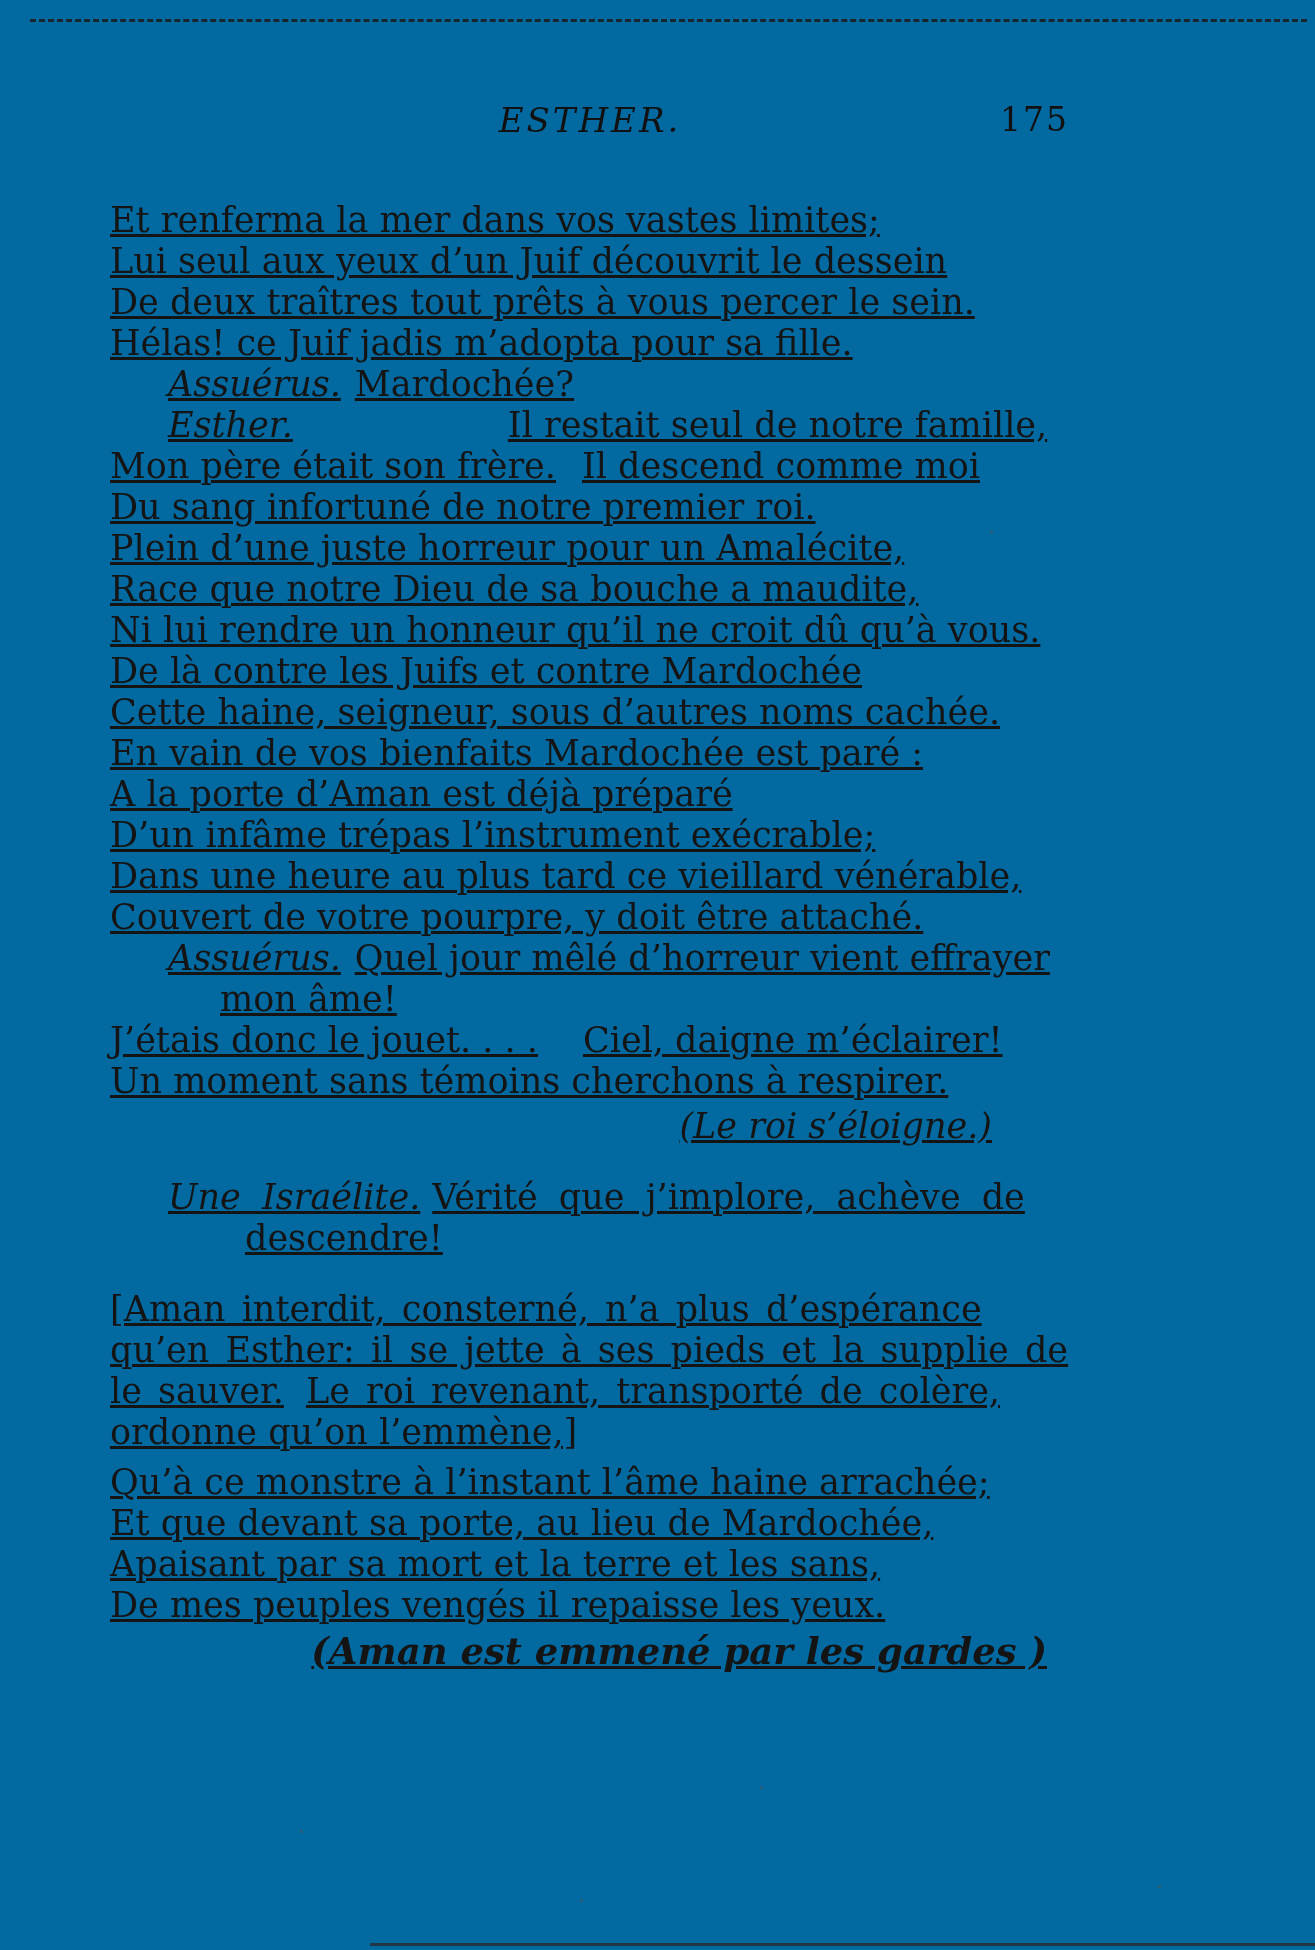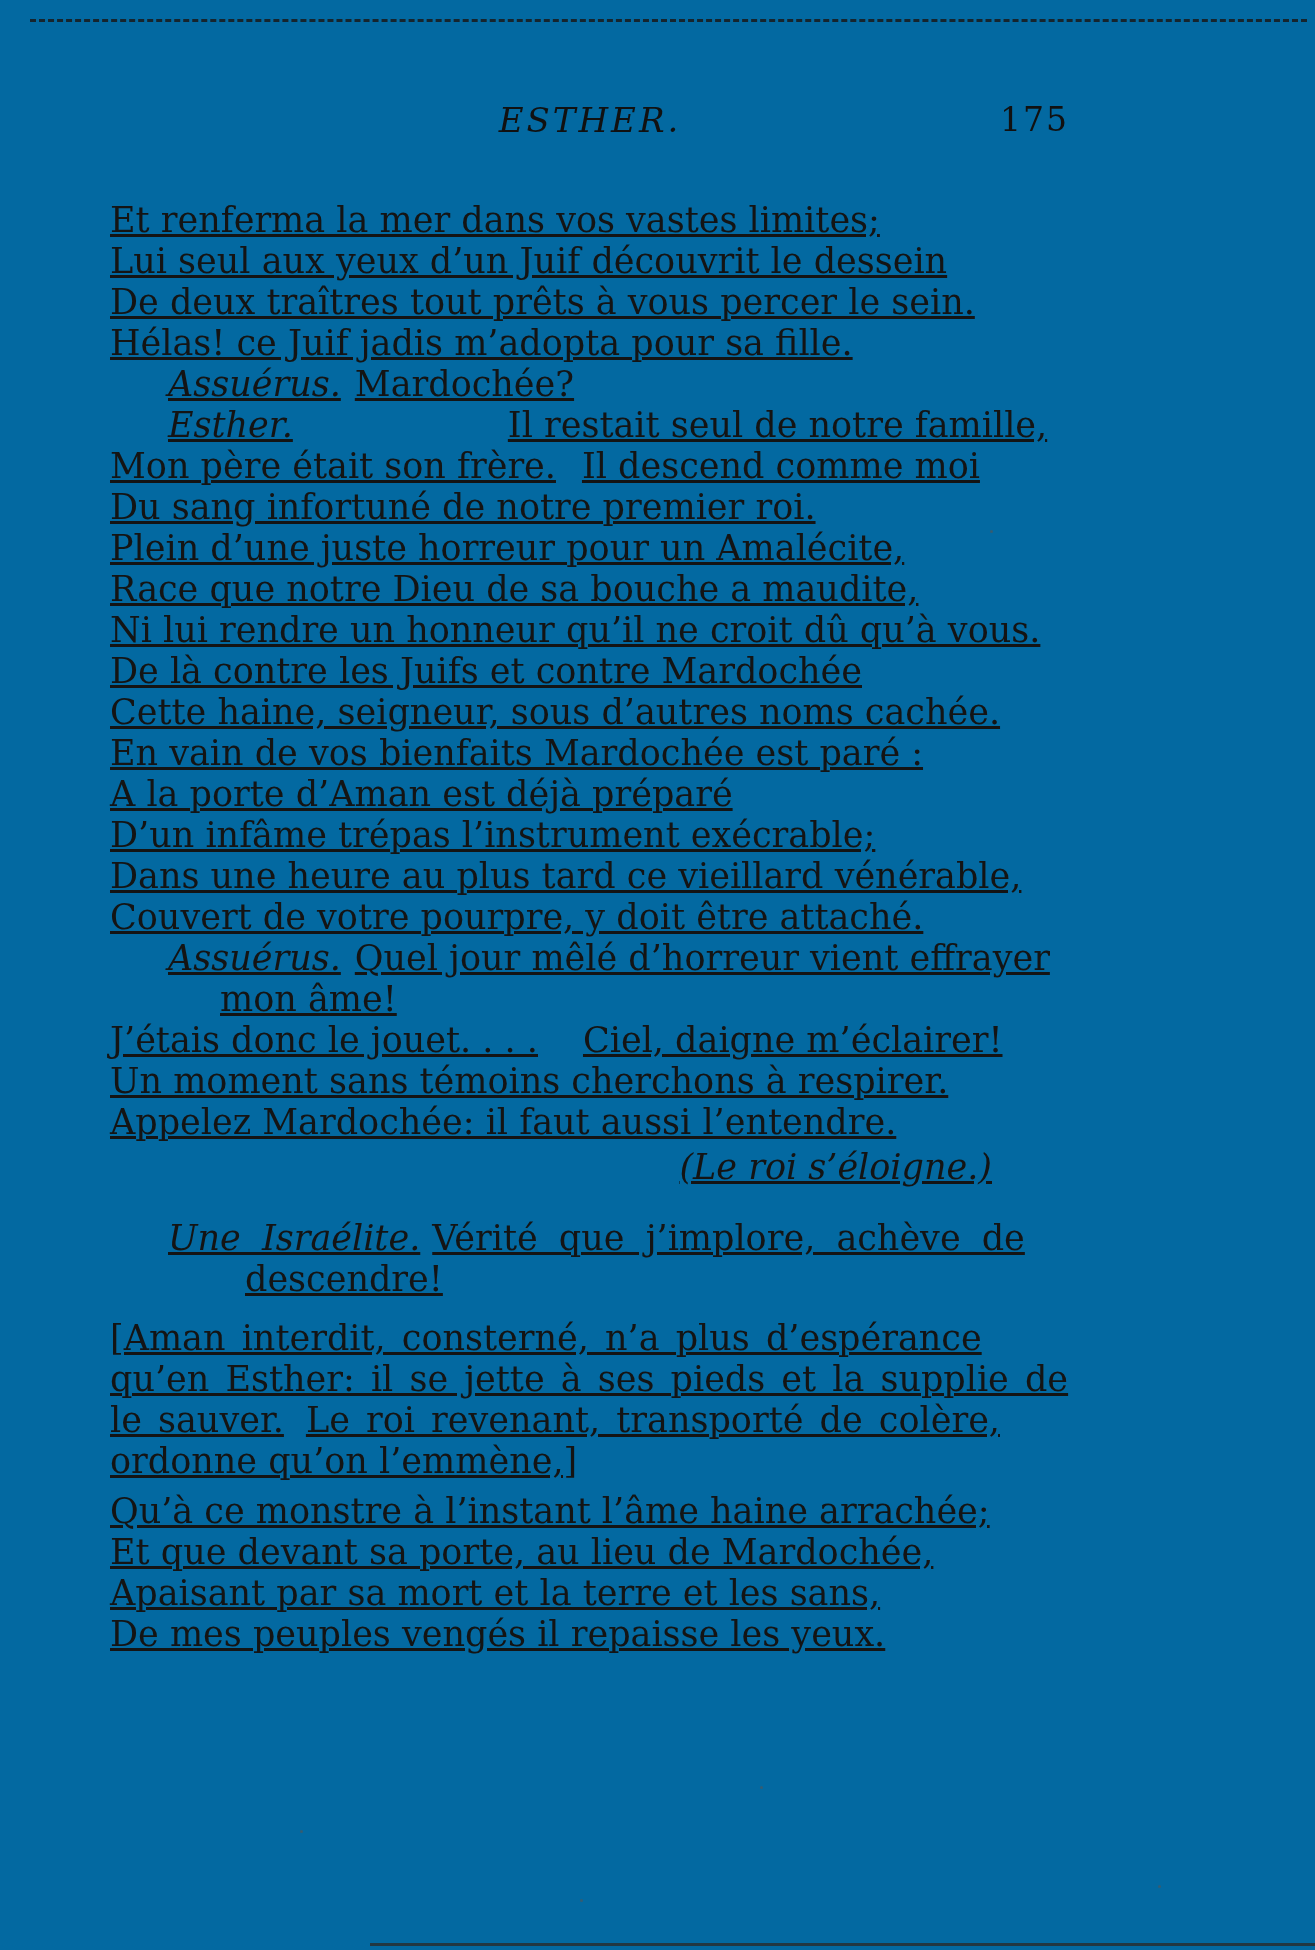--- a/index.html
+++ b/index.html
@@ -85,32 +85,32 @@
       <div class="line"><span>Cette haine, seigneur, sous d’autres noms cachée.</span></div>
       <div class="line"><span>En vain de vos bienfaits Mardochée est paré :</span></div>
       <div class="line"><span>A la porte d’Aman est déjà préparé</span></div>
       <div class="line"><span>D’un infâme trépas l’instrument exécrable;</span></div>
       <div class="line"><span>Dans une heure au plus tard ce vieillard vénérable,</span></div>
       <div class="line"><span>Couvert de votre pourpre, y doit être attaché.</span></div>
       <div class="line" style="padding-left: 58px;"><i>Assuérus.</i><span class="gap" style="width: 14px;"></span><span>Quel jour mêlé d’horreur vient effrayer</span></div>
       <div class="line" style="padding-left: 110px;"><span>mon âme!</span></div>
       <div class="line"><span>J’étais donc le jouet. . . .</span><span class="gap" style="width: 45px;"></span><span>Ciel, daigne m’éclairer!</span></div>
       <div class="line"><span>Un moment sans témoins cherchons à respirer.</span></div>
-      <div class="line"><span>Appelez Mardochée: il faut aussi l’entendre.</span></div>
       <div class="line stage" style="margin-top: 4px; padding-right: 70px;"><i>(Le roi s’éloigne.)</i></div>
       <div class="line" style="padding-left: 58px; margin-top: 30px; word-spacing: 10px;"><i>Une Israélite.</i><span class="gap" style="width: 12px;"></span><span>Vérité que j’implore, achève de</span></div>
       <div class="line" style="padding-left: 135px;"><span>descendre!</span></div>
-      <div class="line" style="margin-top: 18px; word-spacing: 5px;"><span>[Aman interdit, consterné, n’a plus d’espérance</span></div>
+      <div class="line" style="margin-top: 30px; word-spacing: 5px;"><span>[Aman interdit, consterné, n’a plus d’espérance</span></div>
       <div class="line" style="word-spacing: 5px;"><span>qu’en Esther: il se jette à ses pieds et la supplie de</span></div>
       <div class="line" style="word-spacing: 5px;"><span>le sauver.</span><span class="gap" style="width: 22px;"></span><span>Le roi revenant, transporté de colère,</span></div>
       <div class="line"><span>ordonne qu’on l’emmène,]</span></div>
       <div class="line" style="margin-top: 9px;"><span>Qu’à ce monstre à l’instant l’âme haine arrachée;</span></div>
       <div class="line"><span>Et que devant sa porte, au lieu de Mardochée,</span></div>
       <div class="line"><span>Apaisant par sa mort et la terre et les sans,</span></div>
       <div class="line"><span>De mes peuples vengés il repaisse les yeux.</span></div>
+      <div class="line stage" style="margin-top: 2px; padding-right: 15px; font-size: 37px; line-height: 46px;"><i style="font-weight: bold;">(Aman est emmené par les gardes )</i></div>
     </div>
 
   <div class="noise" style="left:300px;top:1830px;"></div>
   <div class="noise" style="left:760px;top:1786px;"></div>
   <div class="noise" style="left:1158px;top:1885px;"></div>
   <div class="noise" style="left:580px;top:1899px;"></div>
   <div class="noise" style="left:990px;top:530px;"></div>
 
   <div class="bottom-rule"></div>
 

